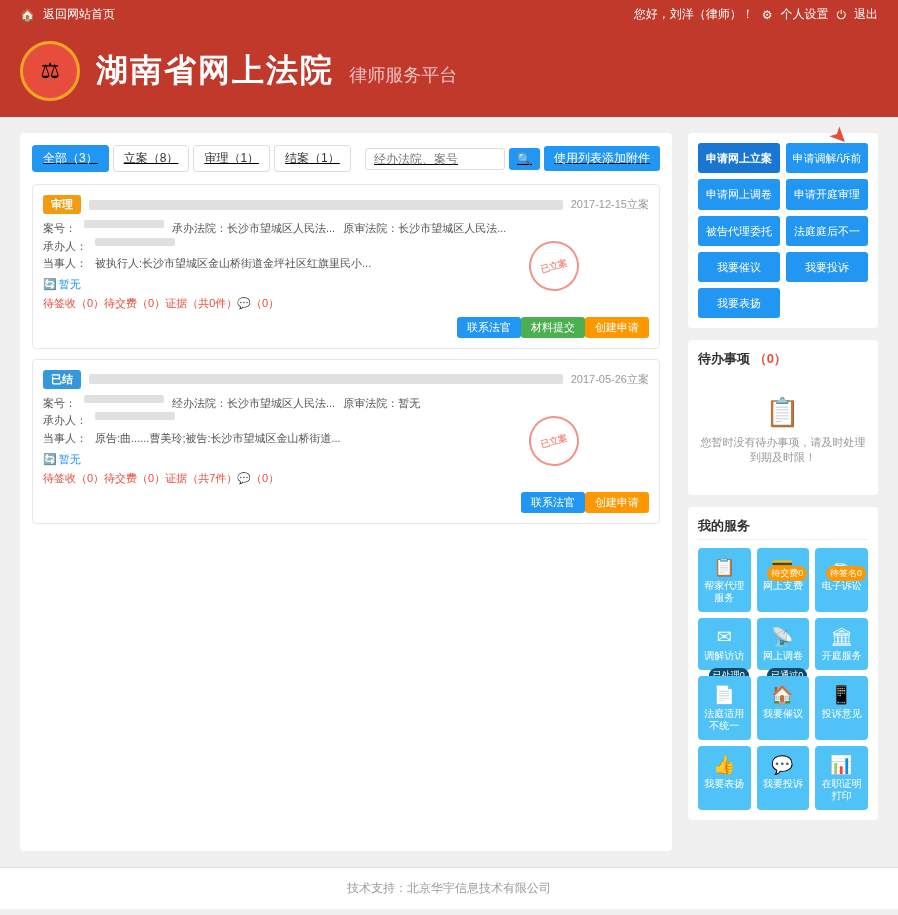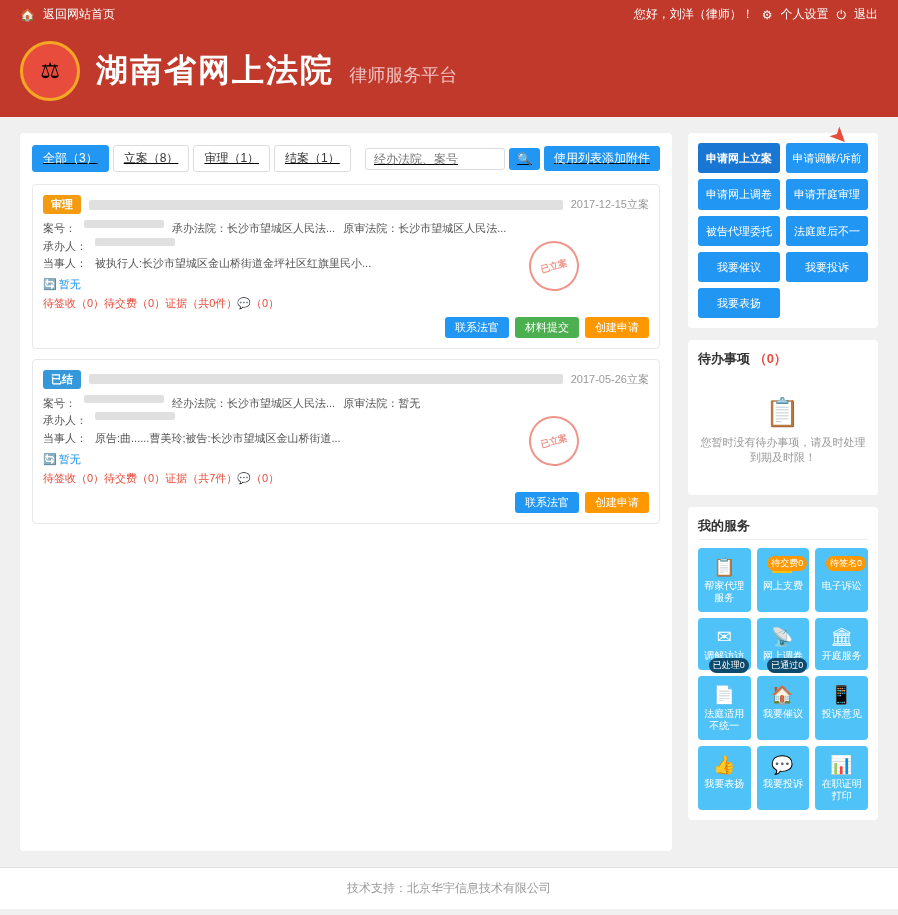--- a/index.html
+++ b/index.html
@@ -179,21 +179,20 @@
       transform: translateY(-50%) rotate(-15deg);
     }
 
     .case-pending {
       color: #e74c3c;
       font-size: 11px;
       margin: 4px 0;
     }
     .case-actions {
       display: flex;
-      gap: 6px;
       justify-content: flex-end;
       margin-top: 6px;
     }
     .action-btn {
       padding: 3px 10px;
       border-radius: 3px;
       font-size: 11px;
       color: white;
       border: none;
       cursor: pointer;
@@ -284,21 +283,21 @@
       border-radius: 4px;
       padding: 8px 4px;
       text-align: center;
       cursor: pointer;
       position: relative;
     }
     .service-icon { font-size: 18px; color: white; margin-bottom: 2px; }
     .service-label { font-size: 10px; color: white; line-height: 1.2; }
     .service-badge {
       position: absolute;
-      top: 8px; right: 2px;
+      top: 18px; right: 2px;
       background: #FF9800;
       color: white;
       font-size: 9px;
       padding: 1px 4px;
       border-radius: 8px;
     }
     .service-badge.blue { background: #0c4a6e; margin-top: 32px; }
 
     
     .footer {

